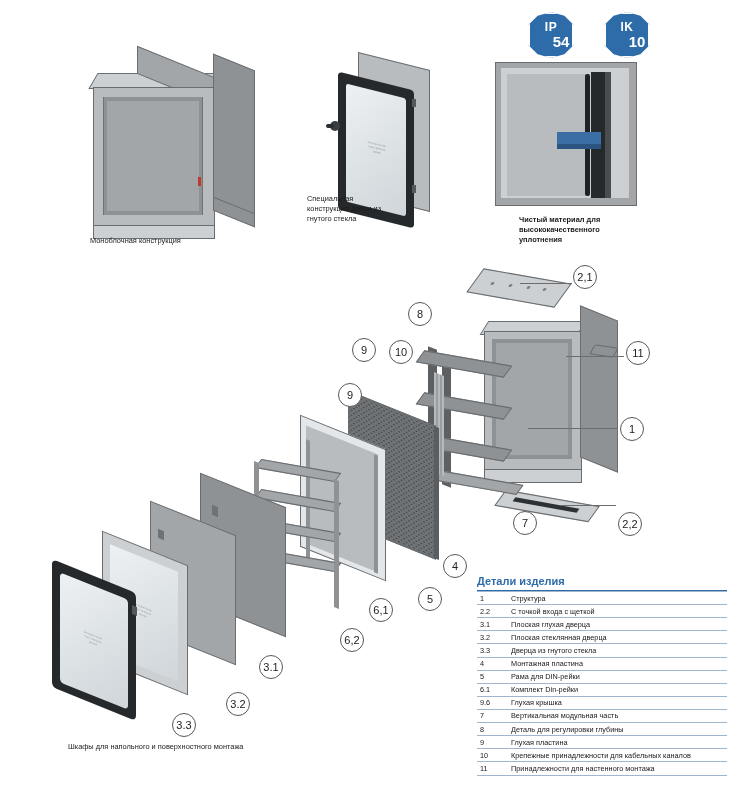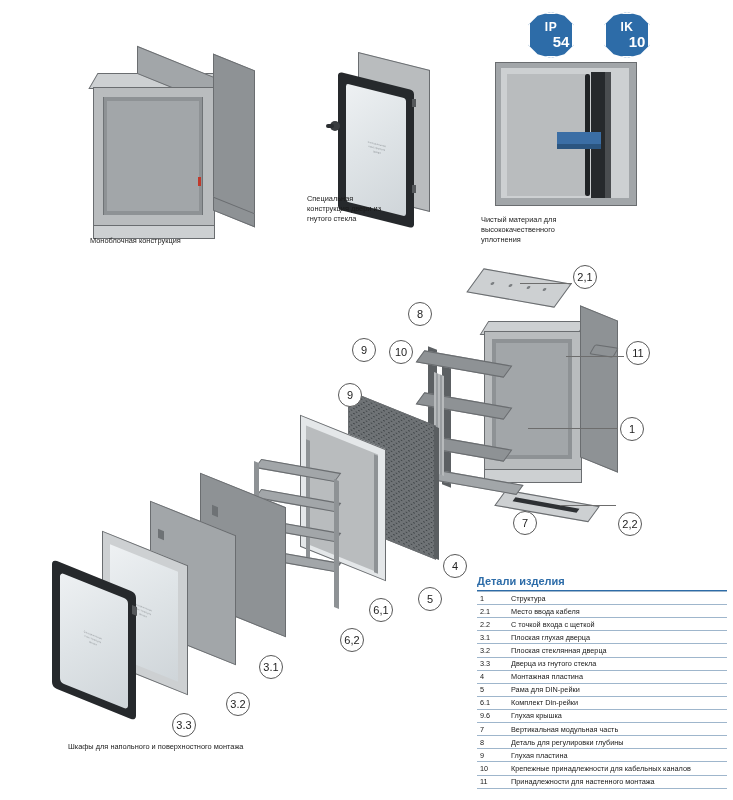--- a/index.html
+++ b/index.html
@@ -169,21 +169,21 @@
     <div class="box darkframe" style="left:96px;top:10px;width:14px;height:126px;"></div>
     <div class="box" style="left:110px;top:10px;width:6px;height:126px;background:#4a4d50;"></div>
 
     <div class="box" style="left:90px;top:12px;width:5px;height:122px;background:#1f2225;border-radius:2px;"></div>
 
     <div class="box sh-a" style="left:12px;top:12px;width:78px;height:122px;"></div>
 
     <div class="box" style="left:62px;top:70px;width:44px;height:12px;background:#3b6ea5;"></div>
     <div class="box" style="left:62px;top:82px;width:44px;height:5px;background:#2b5580;"></div>
   </div>
-  <div class="abs cap w110" style="left:481px;top:215px;">
+  <div class="abs cap w110" style="left:519px;top:215px;font-weight:bold;">
     <span>Чистый материал для высококачественного уплотнения</span>
   </div>
 
   <div class="abs" style="left:475px;top:268px;width:92px;height:40px;">
     <div class="box sh-d outline" style="left:0;top:8px;width:86px;height:22px;transform:skew(-36deg,10deg);"></div>
     <div class="box" style="left:16px;top:14px;width:3px;height:3px;background:#7b7f82;border-radius:50%;transform:skew(-36deg,10deg);"></div>
     <div class="box" style="left:34px;top:16px;width:3px;height:3px;background:#7b7f82;border-radius:50%;transform:skew(-36deg,10deg);"></div>
     <div class="box" style="left:52px;top:18px;width:3px;height:3px;background:#7b7f82;border-radius:50%;transform:skew(-36deg,10deg);"></div>
     <div class="box" style="left:68px;top:20px;width:3px;height:3px;background:#7b7f82;border-radius:50%;transform:skew(-36deg,10deg);"></div>
   </div>
@@ -326,24 +326,20 @@
   <div class="abs" style="left:477px;top:575px;width:252px;">
     <div class="tbl-title">Детали изделия</div>
     <div class="tbl-head-rule"></div>
     <table class="parts">
       <tbody>
         <tr>
           <td class="num">1</td>
           <td>Структура</td>
         </tr>
         <tr>
-          <td class="num">2.1</td>
-          <td>Место ввода кабеля</td>
-        </tr>
-        <tr>
           <td class="num">2.2</td>
           <td>С точкой входа с щеткой</td>
         </tr>
         <tr>
           <td class="num">3.1</td>
           <td>Плоская глухая дверца</td>
         </tr>
         <tr>
           <td class="num">3.2</td>
           <td>Плоская стеклянная дверца</td>

